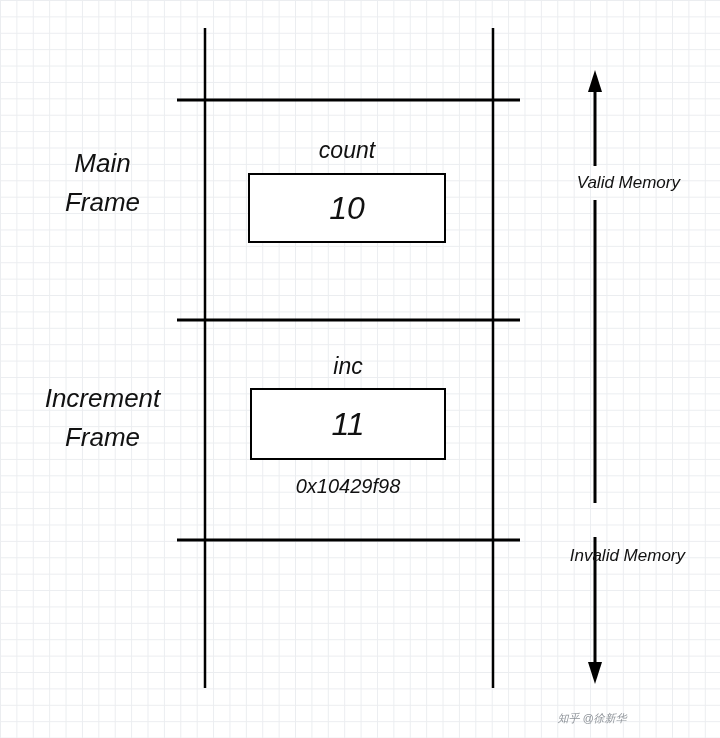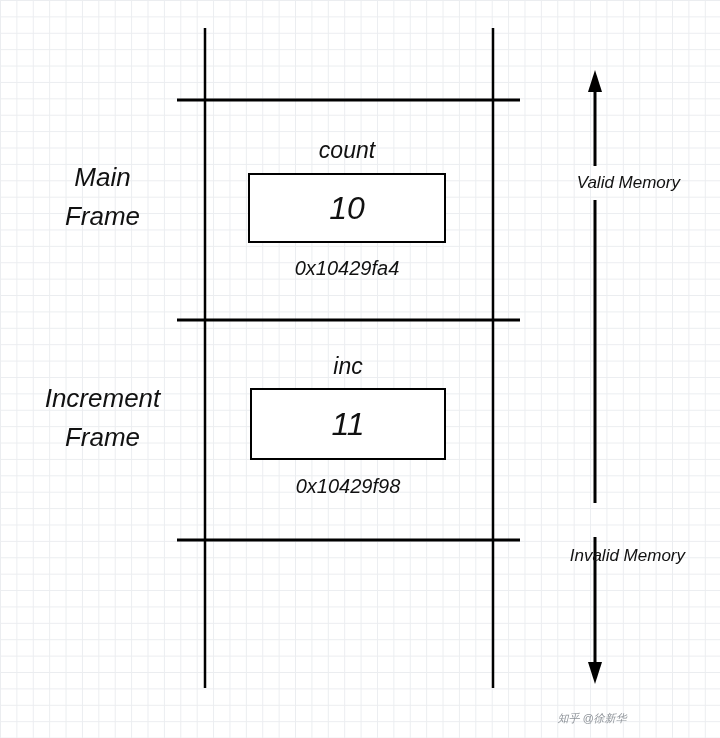--- a/index.html
+++ b/index.html
@@ -72,32 +72,31 @@
     <line x1="177" y1="320" x2="520" y2="320" stroke="#000" stroke-width="3"></line>
     <line x1="177" y1="540" x2="520" y2="540" stroke="#000" stroke-width="3"></line>
 
     <polygon points="588,92 595,70 602,92" fill="#000"></polygon>
     <line x1="595" y1="88" x2="595" y2="166" stroke="#000" stroke-width="3"></line>
     <line x1="595" y1="200" x2="595" y2="503" stroke="#000" stroke-width="3"></line>
     <line x1="595" y1="537" x2="595" y2="666" stroke="#000" stroke-width="3"></line>
     <polygon points="588,662 595,684 602,662" fill="#000"></polygon>
   </svg>
 
-  <div class="abs frame-label" style="left:25px; top:158px; width:155px;">
+  <div class="abs frame-label" style="left:25px; top:144px; width:155px;">
     <div>Main</div>
     <div>Frame</div>
   </div>
 
   <div class="abs var-name" style="left:248px; top:137px; width:198px;">count</div>
 
   <div class="abs value-box" style="left:248px; top:173px; width:194px; height:66px;">
     <span>10</span>
   </div>
 
-  <div class="abs address" style="left:248px; top:257px; width:198px;">0x10429fa4</div>
 
   <div class="abs frame-label" style="left:10px; top:379px; width:185px;">
     <div>Increment</div>
     <div>Frame</div>
   </div>
 
   <div class="abs var-name" style="left:250px; top:353px; width:196px;">inc</div>
 
   <div class="abs value-box" style="left:250px; top:388px; width:192px; height:68px;">
     <span>11</span>

